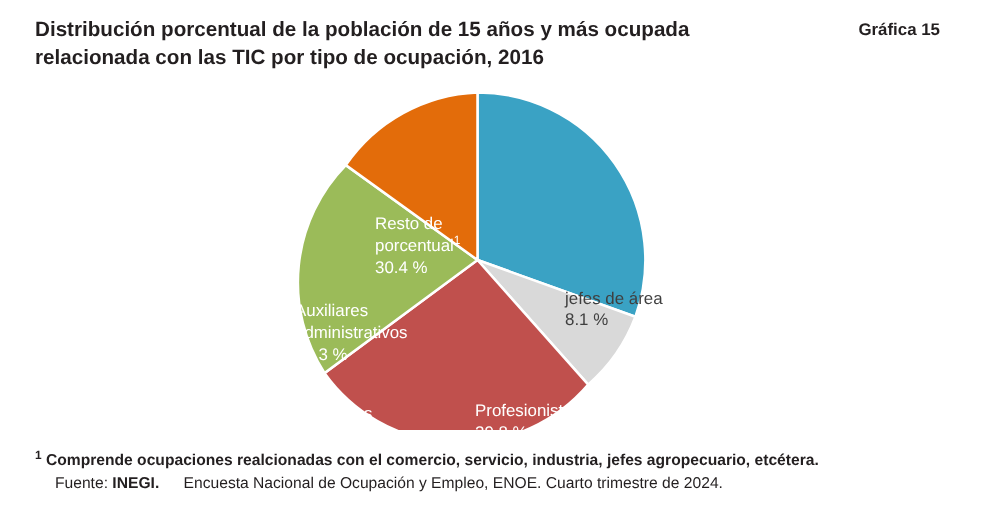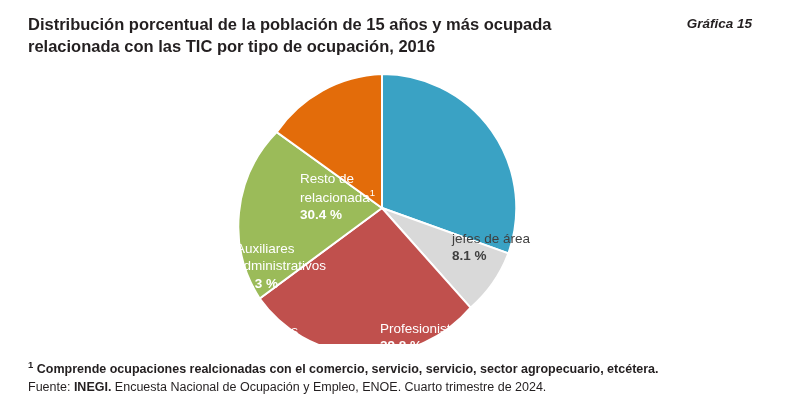--- a/index.html
+++ b/index.html
@@ -29,21 +29,20 @@
     font-size: 16.5px;
     font-weight: bold;
     line-height: 1.32;
     color: #231f20;
   }
   .figure-label {
     position: absolute;
     right: 22px;
     top: 16px;
     font-size: 13.5px;
-    font-style: italic;
     font-weight: bold;
     color: #231f20;
     text-align: left;
   }
   .chart-area {
     position: absolute;
     left: 0;
     top: 72px;
     width: 792px;
     height: 278px;
@@ -63,21 +62,20 @@
     text-align: left;
     font-size: 13.5px;
     line-height: 1.28;
     pointer-events: none;
   }
   .slice-label .lbl-name {
     display: block;
   }
   .slice-label .lbl-val {
     display: block;
-    font-weight: bold;
   }
   .lbl-resto {
     left: 300px;
     top: 98px;
     width: 150px;
     color: #ffffff;
   }
   .lbl-coord {
     left: 452px;
     top: 158px;
@@ -120,20 +118,21 @@
   .fn-sup {
     font-size: 9.5px;
     vertical-align: super;
   }
   .sup {
     font-size: 9.5px;
     vertical-align: super;
   }
   .src-normal {
     font-weight: normal;
+    margin-left: 16px;
   }
 </style>
 </head>
 <body>
 
 <div class="page">
 
   <div class="title">Distribución porcentual de la población de 15 años y más ocupada relacionada con las TIC por tipo de ocupación, 2016</div>
   <div class="figure-label">Gráfica 15</div>
 
@@ -148,21 +147,21 @@
         <path d="M150 136 L238.56 235.67 A134 134 0 0 1 27.66 226.49 Z" fill="#c0504d" stroke="#ffffff" stroke-width="2"></path>
 
         <path d="M150 136 L27.66 226.49 A134 134 0 0 1 44.67 60.10 Z" fill="#9bbb59" stroke="#ffffff" stroke-width="2"></path>
 
         <path d="M150 136 L44.67 60.10 A134 134 0 0 1 150 2 Z" fill="#e36c0a" stroke="#ffffff" stroke-width="2"></path>
       </svg>
     </div>
 
     <div class="slice-label lbl-resto">
       <span class="lbl-name">Resto de</span>
-      <span class="lbl-name"><span>relacionada</span><span class="sup">1</span></span>
+      <span class="lbl-name"><span>porcentual</span><span class="sup">1</span></span>
       <span class="lbl-val">30.4 %</span>
     </div>
 
     <div class="slice-label lbl-coord">
       <span class="lbl-name">jefes de área</span>
       <span class="lbl-val">8.1 %</span>
     </div>
 
     <div class="slice-label lbl-prof">
       <span class="lbl-name">Profesionistas</span>
@@ -175,17 +174,17 @@
     </div>
 
     <div class="slice-label lbl-aux">
       <span class="lbl-name">Auxiliares</span>
       <span class="lbl-name">administrativos</span>
       <span class="lbl-val">14.3 %</span>
     </div>
   </div>
 
   <div class="footnotes">
-    <div class="fn-line"><span class="fn-sup">1</span><span> Comprende ocupaciones realcionadas con el comercio, servicio, servicio, sector agropecuario, etcétera.</span></div>
+    <div class="fn-line"><span class="fn-sup">1</span><span> Comprende ocupaciones realcionadas con el comercio, servicio, industria, jefes agropecuario, etcétera.</span></div>
     <div class="fn-line reg"><span class="src-normal">Fuente: </span><span>INEGI.</span><span class="src-normal"> Encuesta Nacional de Ocupación y Empleo, ENOE. Cuarto trimestre de 2024.</span></div>
   </div>
 
 </div>
 
 </body></html>

